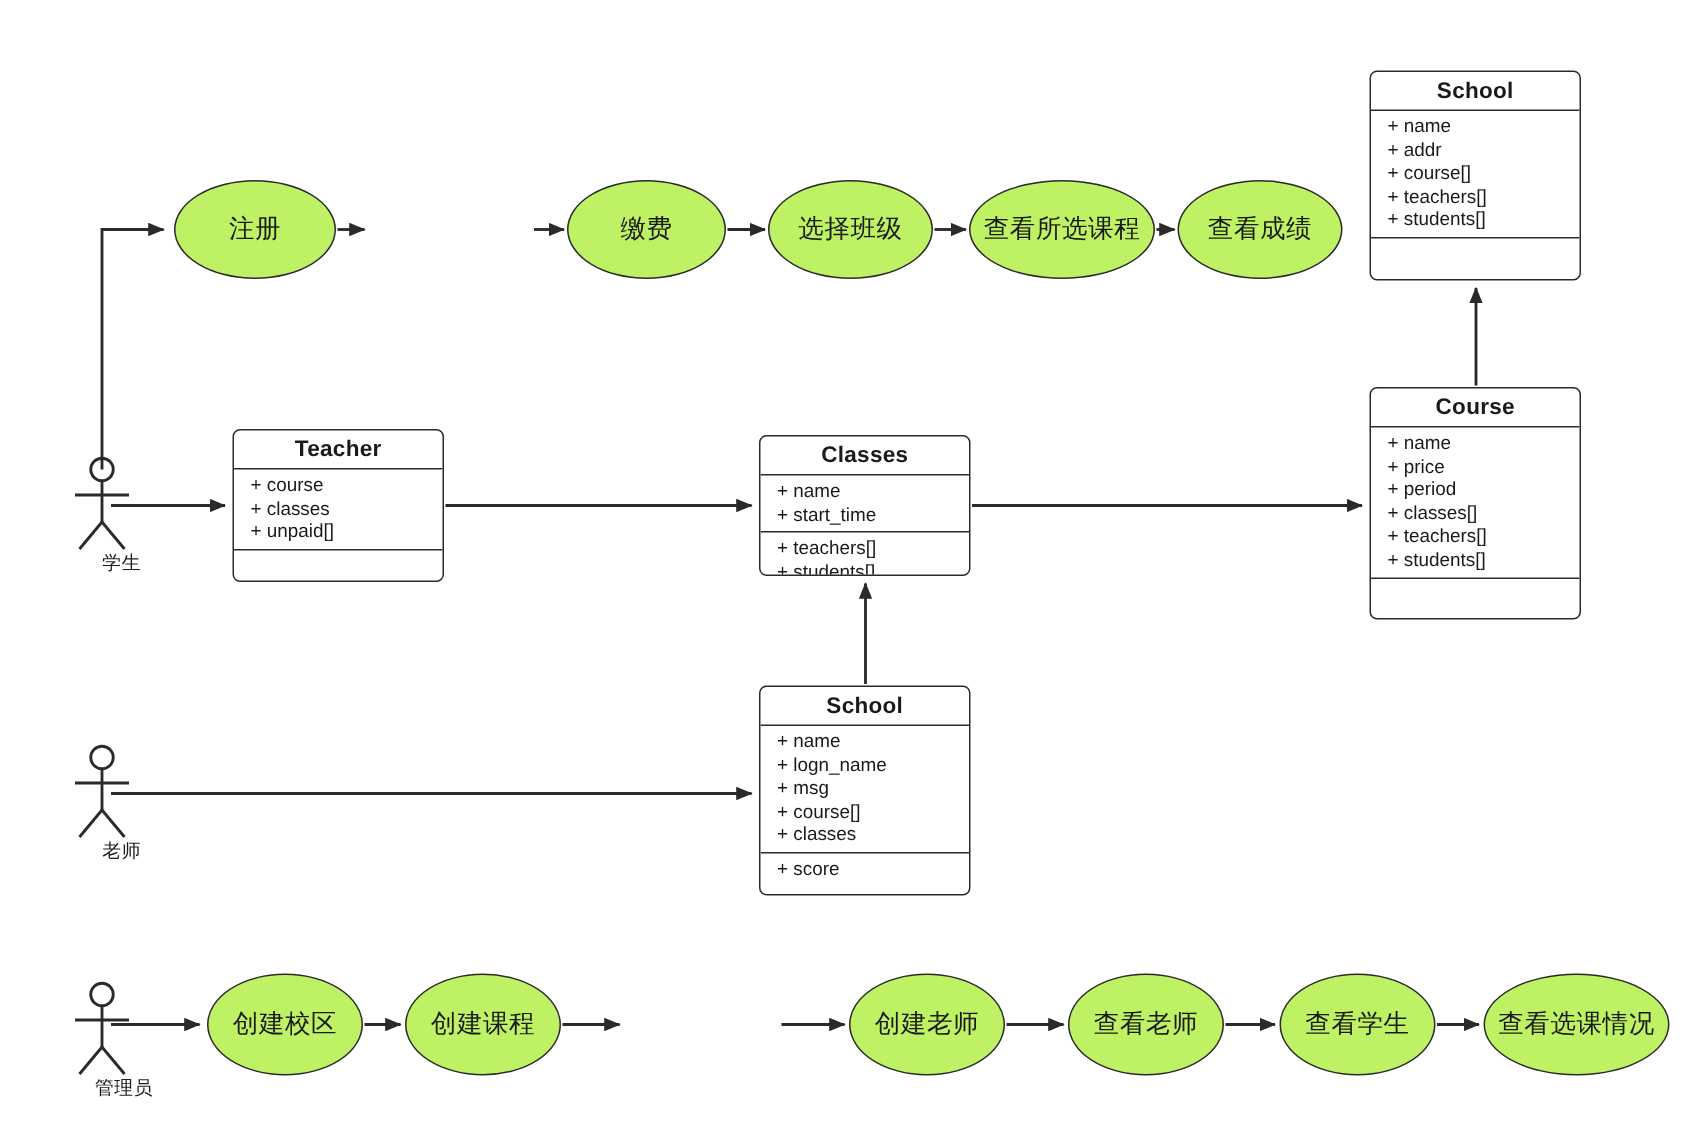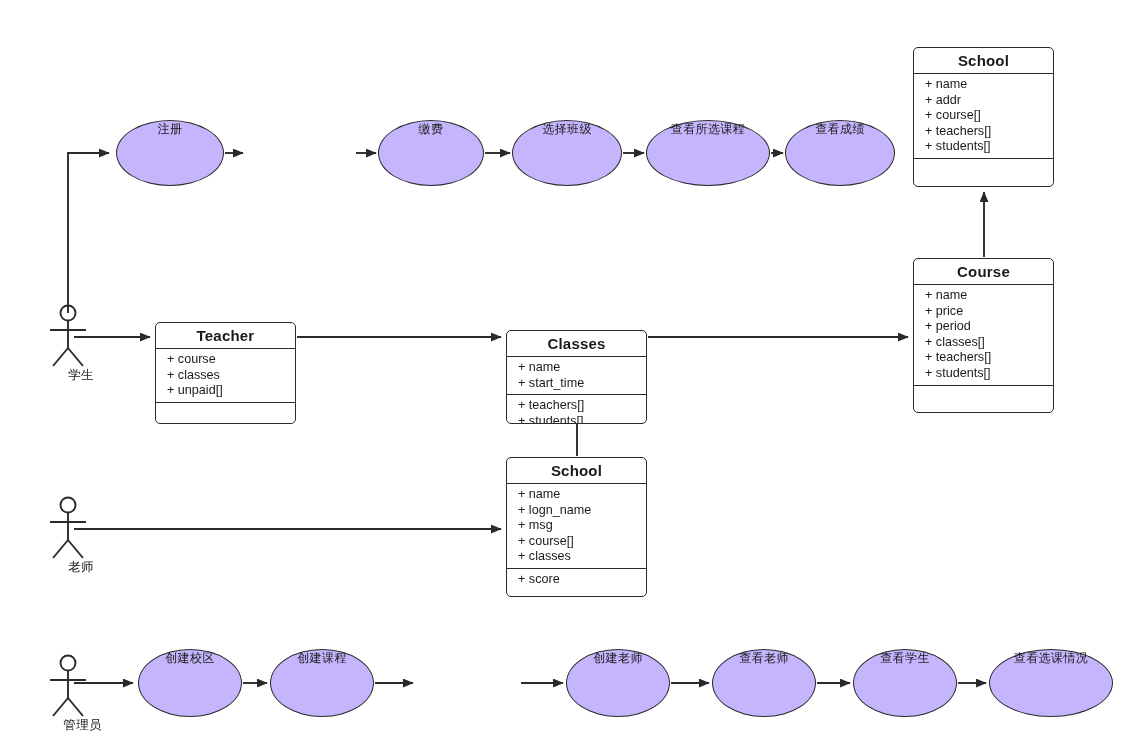--- a/index.html
+++ b/index.html
@@ -61,25 +61,26 @@
   .uml-empty {
     height: 22px;
   }
 
   
   .usecase {
     position: absolute;
     box-sizing: border-box;
     border: 1.5px solid #2a2a2a;
     border-radius: 50%;
-    background: #c4b5fd;
+    background: #bef264;
     display: flex;
+    align-items: center;
     justify-content: center;
     text-align: center;
-    font-size: 12px;
+    font-size: 17px;
     line-height: 16px;
     letter-spacing: .4px;
   }
 
   
   .actor {
     position: absolute;
   }
   .actor-label {
     position: absolute;
@@ -226,31 +227,31 @@
       <div class="uml-attr">+ name</div>
       <div class="uml-attr">+ price</div>
       <div class="uml-attr">+ period</div>
       <div class="uml-attr">+ classes[]</div>
       <div class="uml-attr">+ teachers[]</div>
       <div class="uml-attr">+ students[]</div>
     </div>
     <div class="uml-compartment uml-empty"></div>
   </div>
 
-  <div class="uml-class" style="left:155px; top:286px; width:141px; height:102px;margin-top:36px;">
+  <div class="uml-class" style="left:155px; top:286px; width:141px; height:102px;">
     <div class="uml-title">Teacher</div>
     <div class="uml-compartment">
       <div class="uml-attr">+ course</div>
       <div class="uml-attr">+ classes</div>
       <div class="uml-attr">+ unpaid[]</div>
     </div>
     <div class="uml-compartment uml-empty"></div>
   </div>
 
-  <div class="uml-class" style="left:506px; top:290px; width:141px; height:94px;margin-top:40px;">
+  <div class="uml-class" style="left:506px; top:290px; width:141px; height:94px;">
     <div class="uml-title">Classes</div>
     <div class="uml-compartment">
       <div class="uml-attr">+ name</div>
       <div class="uml-attr">+ start_time</div>
     </div>
     <div class="uml-compartment">
       <div class="uml-attr">+ teachers[]</div>
       <div class="uml-attr">+ students[]</div>
     </div>
   </div>

